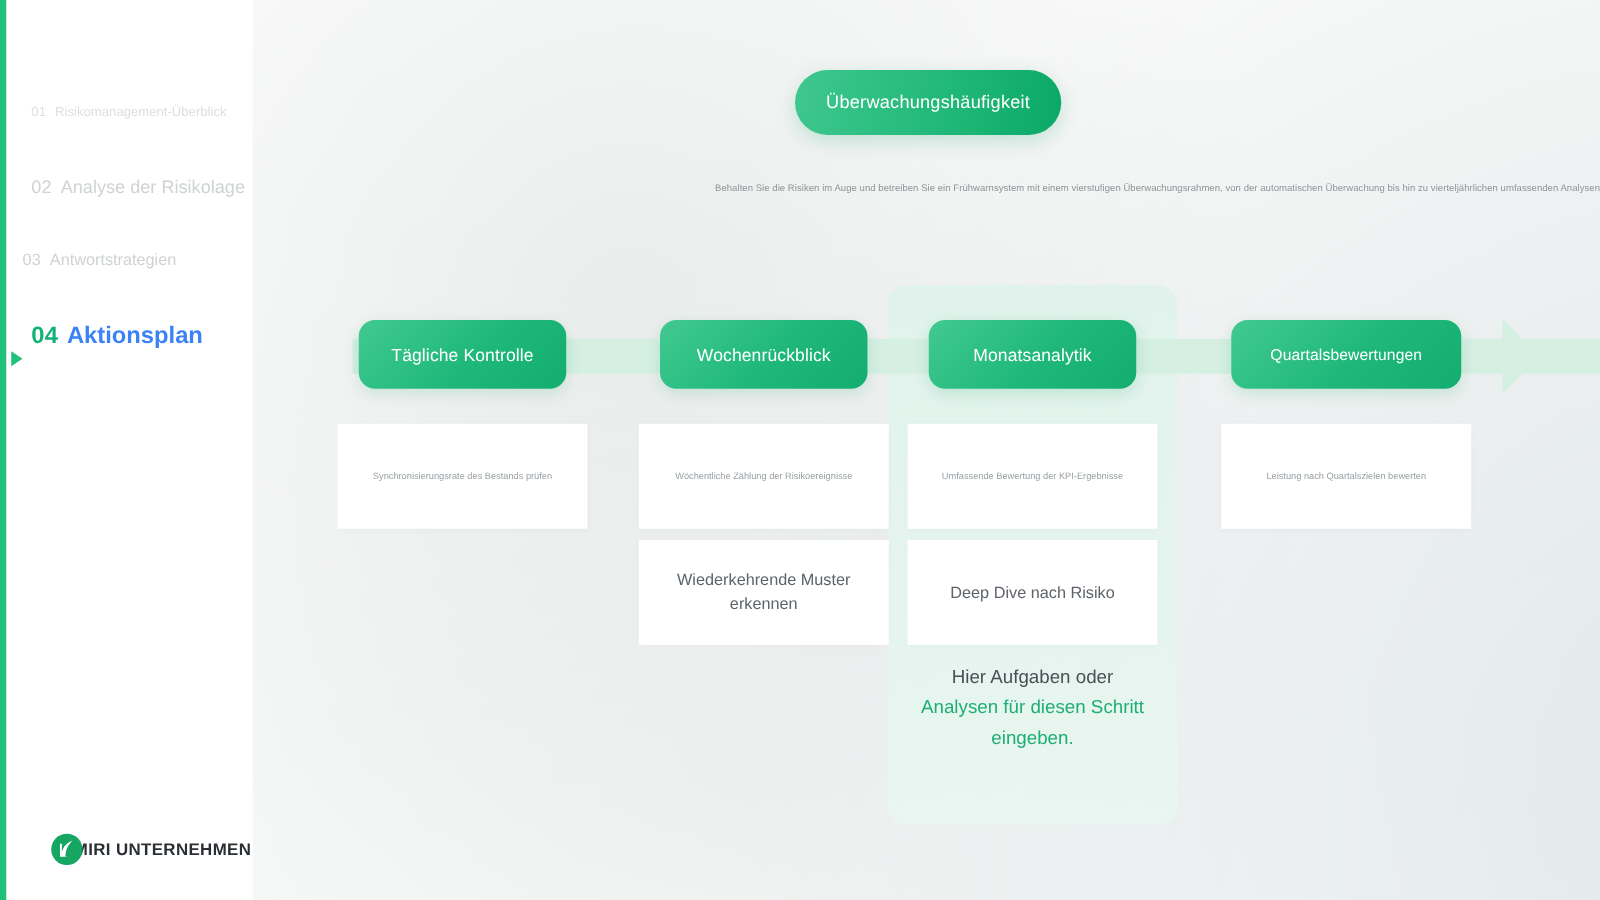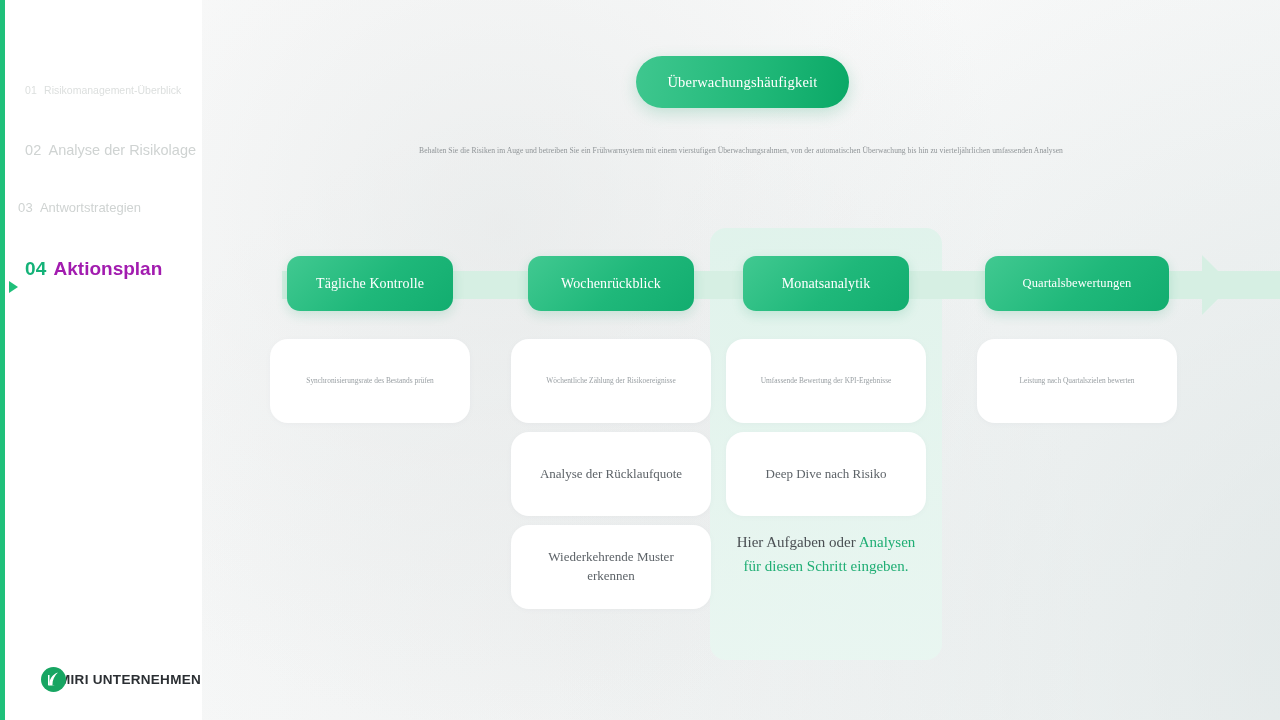--- a/index.html
+++ b/index.html
@@ -67,21 +67,21 @@
   }
   .nav-label {
     color: #cfd3d2;
   }
   .nav-item.s1 { font-size: 10.5px; top: 0; }
   .nav-item.s1 .nav-num, .nav-item.s1 .nav-label { color: #dcdfde; }
   .nav-item.s2 { font-size: 14.5px; }
   .nav-item.s3 { font-size: 13px; padding-left: 13px; }
   .nav-item.active { font-size: 19px; text-align: right; }
   .nav-item.active .nav-num { color: #14b278; font-weight: 700; }
-  .nav-item.active .nav-label { color: #a21caf; font-weight: 600; }
+  .nav-item.active .nav-label { color: #3b82f6; font-weight: 600; }
 
   .nav-caret {
     position: absolute;
     left: 4px;
     top: 50%;
     transform: translateY(-50%);
     width: 0; height: 0;
     border-left: 9px solid #1fc07a;
     border-top: 6px solid transparent;
     border-bottom: 6px solid transparent;
@@ -117,21 +117,20 @@
   .main {
     position: absolute;
     left: 202px; top: 0;
     width: 1078px; height: 720px;
     background:
       radial-gradient(circle at 1190px 640px, rgba(205,216,216,.55) 0%, rgba(205,216,216,0) 62%),
       radial-gradient(circle at 300px 230px, rgba(222,226,226,.5) 0%, rgba(222,226,226,0) 55%),
       radial-gradient(circle at 380px 620px, rgba(226,229,229,.42) 0%, rgba(226,229,229,0) 55%),
       linear-gradient(160deg, #fbfbfb 0%, #f7f8f8 55%, #fafbfb 100%);
     overflow: hidden;
-    font-family: Liberation Serif, serif;
   }
 
   
   .title-pill {
     position: absolute;
     left: 434px; top: 56px;
     width: 213px; height: 52px;
     border-radius: 26px;
     background: linear-gradient(100deg, #3fc78f 0%, #20b878 58%, #0aa866 100%);
     display: flex;
@@ -143,21 +142,21 @@
     color: #ffffff;
     font-size: 14.5px;
     letter-spacing: .2px;
     white-space: nowrap;
   }
 
   .subtitle {
     position: absolute;
     left: 0; top: 146px;
     width: 1078px;
-    text-align: center;
+    text-align: right;
     font-size: 7.6px;
     color: #8f9497;
     letter-spacing: .05px;
     white-space: nowrap;
   }
 
   
   .highlight-panel {
     position: absolute;
     left: 508px; top: 228px;
@@ -216,21 +215,21 @@
     font-size: 14px;
     letter-spacing: .1px;
     white-space: nowrap;
   }
   .column.c4 .step-pill-text { font-size: 12.5px; }
 
   .cards { margin-top: 28px; }
 
   .card {
     background: #ffffff;
-    border-radius: 18px;
+    border-radius: 0;
     display: flex;
     align-items: center;
     justify-content: center;
     text-align: center;
     padding: 10px 12px;
     margin-bottom: 9px;
     box-shadow: 0 1px 5px rgba(120,132,140,.055);
   }
   .card-text {
     color: #5d6368;
@@ -326,23 +325,20 @@
 
       <div class="column c2">
         <div class="step-pill">
           <span class="step-pill-text">Wochenrückblick</span>
         </div>
         <div class="cards">
           <div class="card tiny">
             <span class="card-text">Wöchentliche Zählung der Risikoereignisse</span>
           </div>
           <div class="card mid">
-            <span class="card-text">Analyse der Rücklaufquote</span>
-          </div>
-          <div class="card mid">
             <span class="card-text">Wiederkehrende Muster erkennen</span>
           </div>
         </div>
       </div>
 
       <div class="column c3">
         <div class="step-pill">
           <span class="step-pill-text">Monatsanalytik</span>
         </div>
         <div class="cards">

